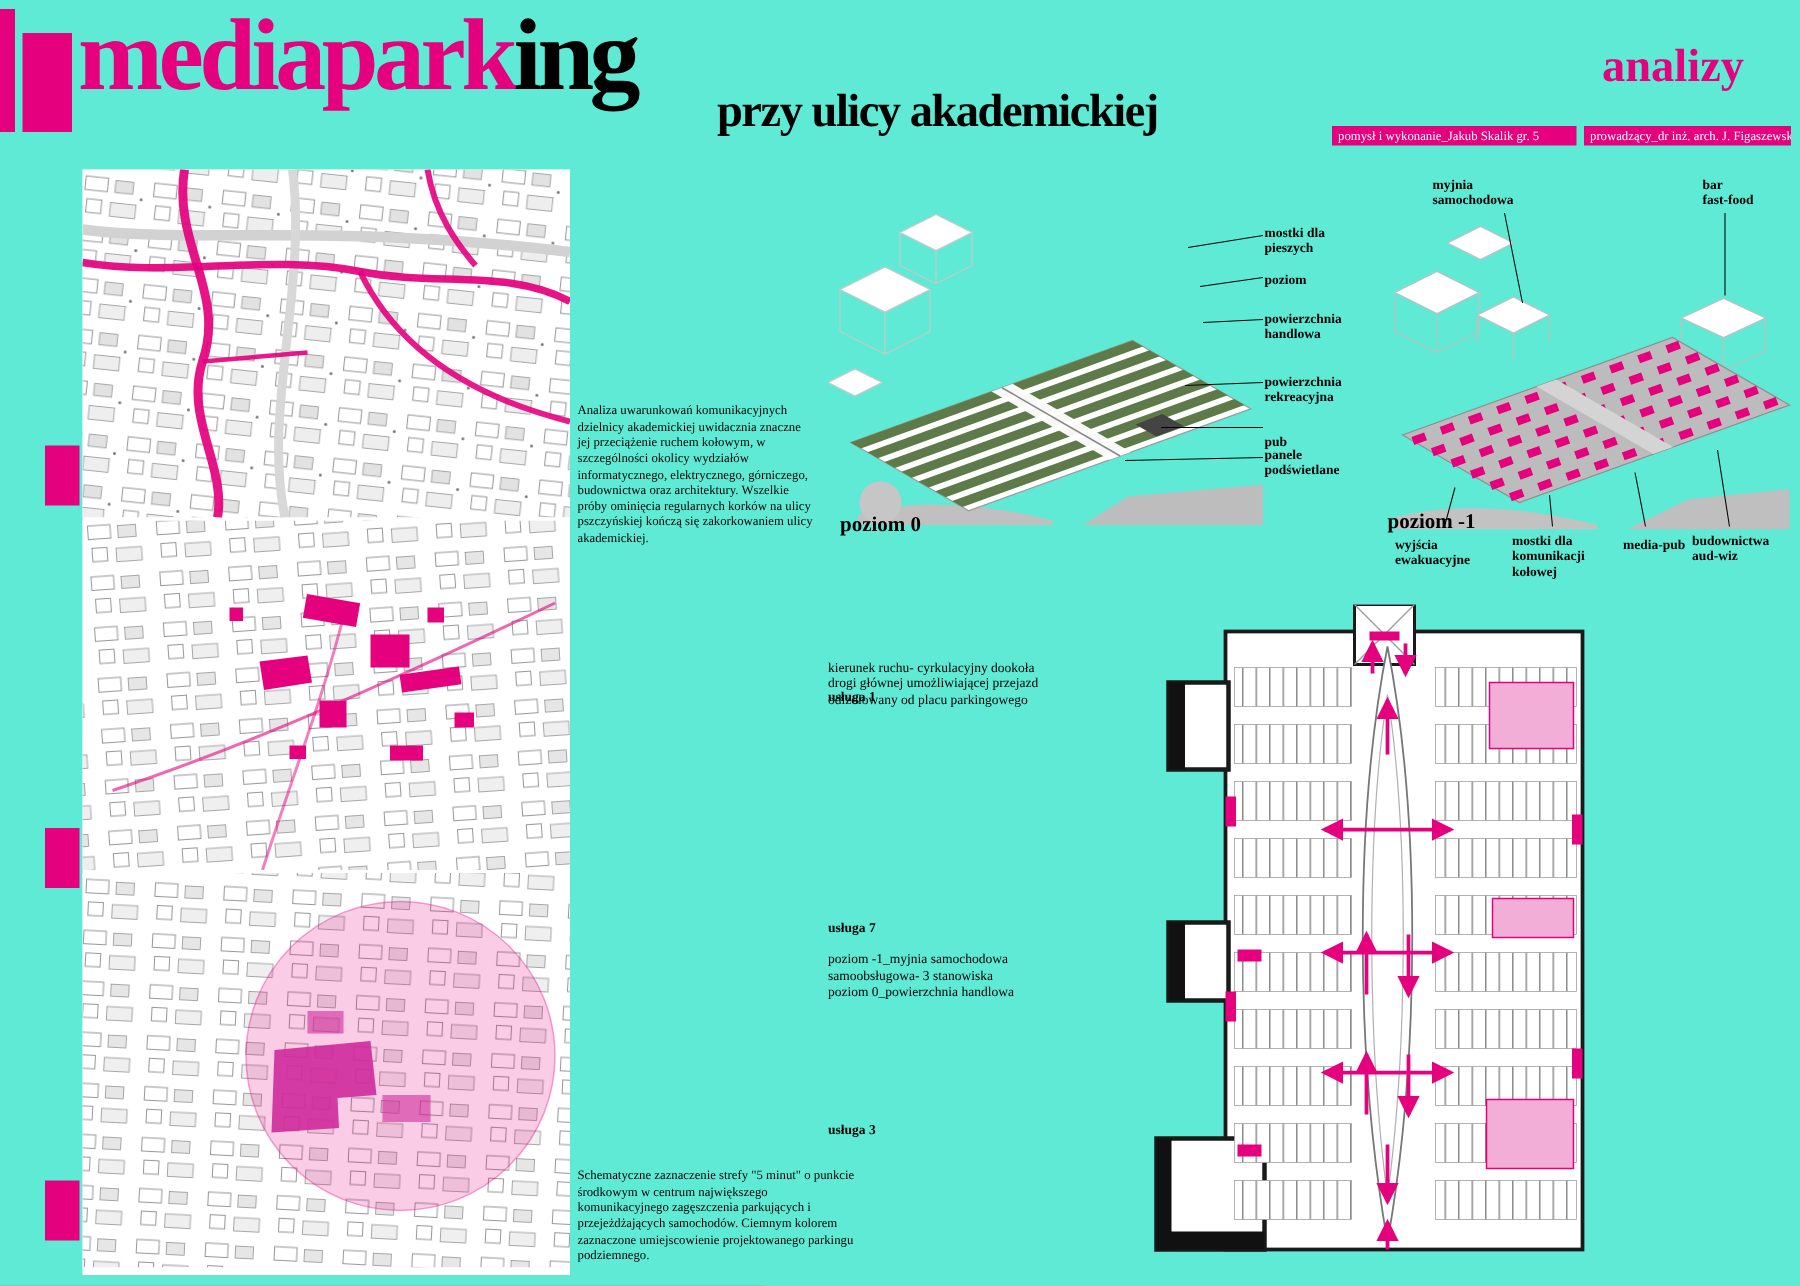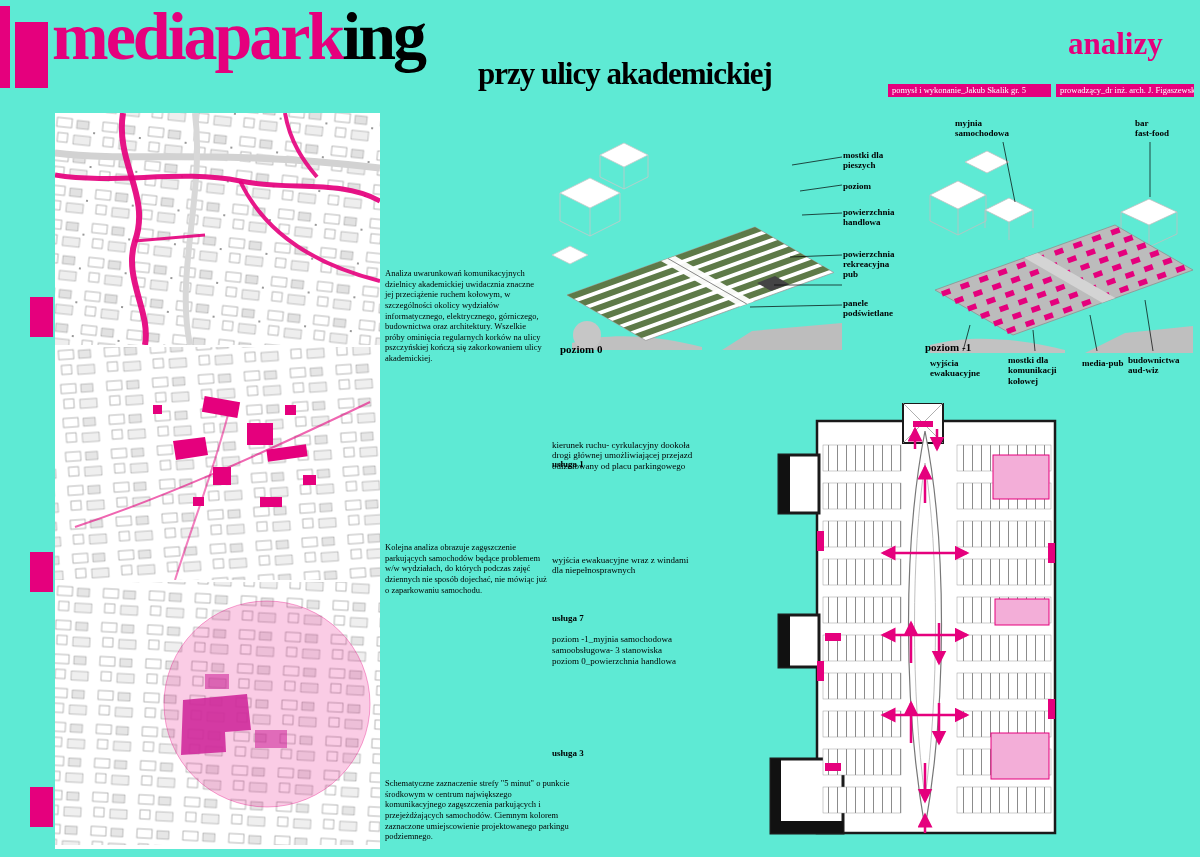--- a/index.html
+++ b/index.html
@@ -24,21 +24,21 @@
     font-size:8.5px; line-height:13px; padding:0 4px; white-space:nowrap; overflow:hidden; }
   .credit.c1 { left:888px; width:163px; }
   .credit.c2 { left:1056px; width:138px; }
   .msq { position:absolute; left:30px; width:23px; height:40px; background:var(--accent); }
   
   .map { position:absolute; left:55px; background:#fff; }
   .ann { position:absolute; font-size:8.5px; line-height:1.25; color:#000; }
   
   .callout { position:absolute; font-size:9px; font-weight:bold; line-height:1.15;
     white-space:pre-line; color:#000; }
-  .lvl { position:absolute; font-size:11px; font-weight:bold; color:#000; }
+  .lvl { position:absolute; font-size:14px; font-weight:bold; color:#000; }
   
   .note { position:absolute; left:552px; width:211px; font-size:9px;
     line-height:1.2; white-space:pre-line; color:#000; }
   .note .t { font-weight:bold; }
   .note .t:empty { display:none; }
 </style>
 </head>
 <body>
 
 <div class="board">
@@ -100,21 +100,20 @@
         <rect x="212" y="100" width="40" height="12" transform="rotate(-8 232 106)"></rect>
         <rect x="158" y="120" width="18" height="18"></rect>
         <rect x="98" y="58" width="9" height="9"></rect>
         <rect x="230" y="58" width="11" height="10"></rect>
         <rect x="248" y="128" width="13" height="10"></rect>
         <rect x="138" y="150" width="11" height="9"></rect>
         <rect x="205" y="150" width="22" height="10"></rect>
       </g>
     </svg>
   </div>
-  <div class="ann" style="left:385px; top:542px; width:168px">Kolejna analiza obrazuje zagęszczenie parkujących samochodów będące problemem w/w wydziałach, do których podczas zajęć dziennych nie sposób dojechać, nie mówiąc już o zaparkowaniu samochodu.</div>
 
   <div class="map" style="top:582px">
     <svg width="325" height="263">
       <defs>
         <pattern id="bl3" width="46" height="34" patternUnits="userSpaceOnUse" patternTransform="rotate(3)">
           <rect width="46" height="34" fill="#ffffff"></rect>
           <rect x="3" y="4" width="15" height="9" fill="none" stroke="#9a9a9a" stroke-width="0.7"></rect>
           <rect x="23" y="5" width="12" height="8" fill="#e6e6e6" stroke="#8d8d8d" stroke-width="0.5"></rect>
           <rect x="5" y="19" width="10" height="9" fill="none" stroke="#9a9a9a" stroke-width="0.7"></rect>
           <rect x="21" y="20" width="17" height="9" fill="#efefef" stroke="#8d8d8d" stroke-width="0.5"></rect>
@@ -180,21 +179,21 @@
       </g>
     </svg>
   </div>
   <div class="callout" style="left:843px; top:150px">mostki dla
 pieszych</div>
   <div class="callout" style="left:843px; top:181px">poziom</div>
   <div class="callout" style="left:843px; top:207px">powierzchnia
 handlowa</div>
   <div class="callout" style="left:843px; top:249px">powierzchnia
 rekreacyjna</div>
-  <div class="callout" style="left:843px; top:269px">pub</div>
+  <div class="callout" style="left:843px; top:289px">pub</div>
   <div class="callout" style="left:843px; top:298px">panele
 podświetlane</div>
   <div class="lvl" style="left:560px; top:343px">poziom 0</div>
 
   <div class="callout" style="left:955px; top:118px">myjnia
 samochodowa</div>
   <div class="callout" style="left:1135px; top:118px">bar
 fast-food</div>
   <div class="abs" style="left:925px; top:140px">
     <svg width="270" height="213">
@@ -338,25 +337,20 @@
 
   <div class="note" style="top:418px">
     
     <div>kierunek ruchu- cyrkulacyjny dookoła
 drogi głównej umożliwiającej przejazd
 odizolowany od placu parkingowego</div>
   </div>
   <div class="note" style="top:448px">
     <div class="t">usługa 1</div>
   </div>
-  <div class="note" style="top:533px">
-    
-    <div>wyjścia ewakuacyjne wraz z windami
-dla niepełnosprawnych</div>
-  </div>
   <div class="note" style="top:602px">
     <div class="t">usługa 7</div>
     <div>poziom -1_myjnia samochodowa
 samoobsługowa- 3 stanowiska
 poziom 0_powierzchnia handlowa</div>
   </div>
   <div class="note" style="top:737px">
     <div class="t">usługa 3</div>
   </div>
 

